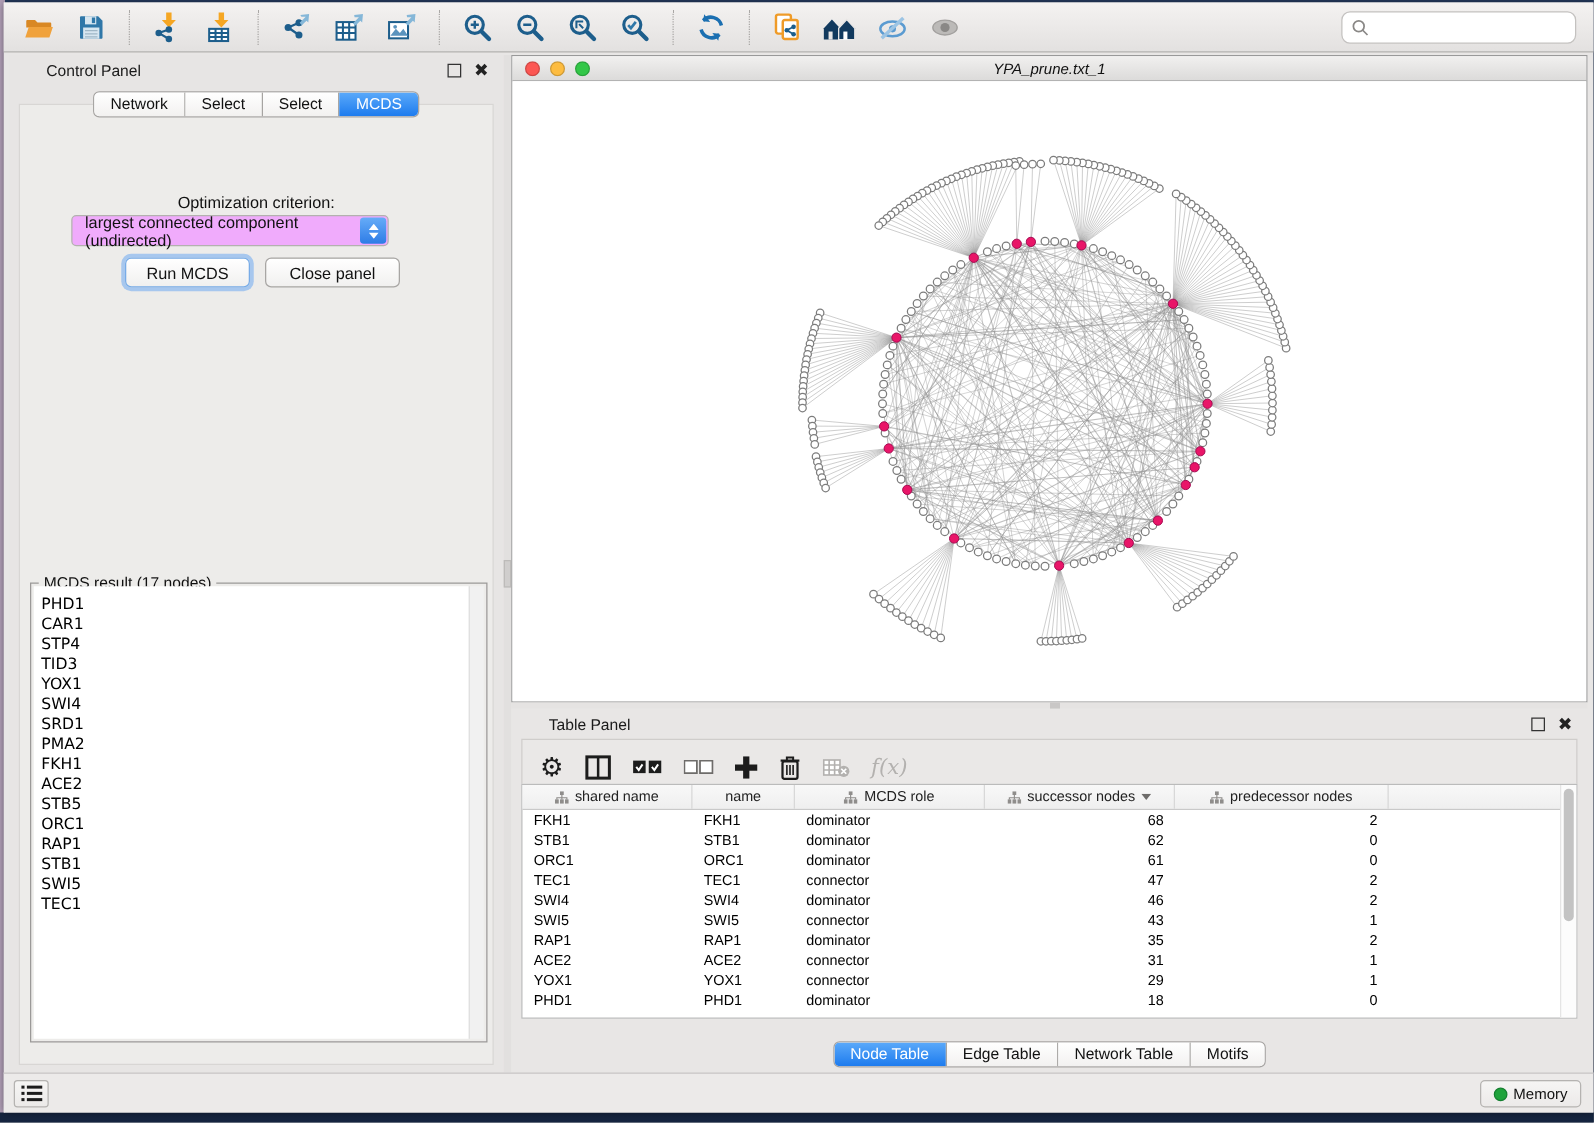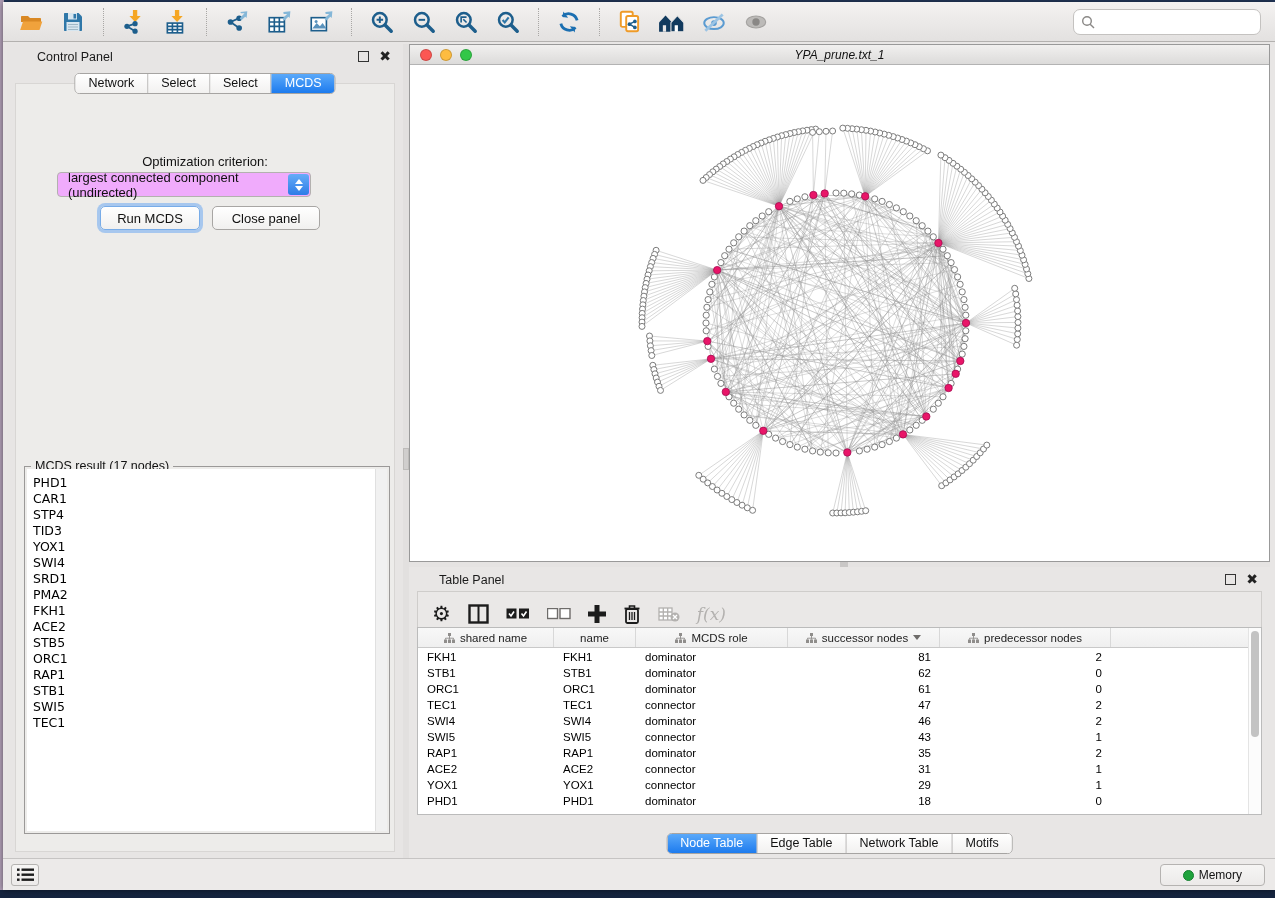--- a/index.html
+++ b/index.html
@@ -87,21 +87,21 @@
   .td.left { text-align:left; padding-left:9px; }
   .td.right { text-align:right; padding-right:9px; }
   .tscroll { position:absolute; right:0; top:0; width:13px; bottom:0; background:#fcfcfc; border-left:1px solid #e4e4e4; }
   .tthumb { position:absolute; left:2px; top:3px; width:8px; height:106px; background:#c3c3c3; border-radius:4px; }
   .tp-tabs { position:absolute; top:266px; left:50%; transform:translateX(-50%); }
 
   
   .statusbar { position:absolute; left:0; right:0; bottom:0; height:32px; background:#eceae9; border-top:1px solid #c6c4c3; }
   .list-btn { position:absolute; left:8px; top:5px; width:28px; height:22px; background:linear-gradient(#f6f5f4,#eceae9);
               border:1px solid #b5b3b1; border-radius:3px; display:flex; align-items:center; justify-content:center; }
-  .memory-btn { position:absolute; right:10px; top:5px; height:22px; padding:0 22px;
+  .memory-btn { position:absolute; right:10px; top:5px; height:22px; padding:0 10px;
                 background:linear-gradient(#f6f5f4,#eceae9); border:1px solid #b5b3b1; border-radius:4px;
                 display:flex; align-items:center; gap:5px; font-size:12px; color:#111; }
   .memdot { width:11px; height:11px; border-radius:50%; background:#1fa33c; border:1px solid #158030; }
   svg.icon { display:block; }
 </style>
 </head>
 <body>
 
 <div class="screen">
   <div class="wallpaper-strip"></div>
@@ -1145,21 +1145,21 @@
                 <path d="M5.5 3v2.2M1.5 6.5V5.2h8v1.3M5.5 5.2v1.3" stroke="#8f8d8b" fill="none" stroke-width="0.9"></path>
               </svg>
               <span>predecessor nodes</span>
             </div>
           </div>
         <div class="tbody" id="tbody">
             <div class="trow">
               <div class="td left" style="width: 136px;">FKH1</div>
               <div class="td left" style="width: 82px;">FKH1</div>
               <div class="td left" style="width: 152px;">dominator</div>
-              <div class="td right" style="width: 152px;">81</div>
+              <div class="td right" style="width: 152px;">68</div>
               <div class="td right" style="width: 171px;">2</div>
             </div>
             <div class="trow">
               <div class="td left" style="width: 136px;">STB1</div>
               <div class="td left" style="width: 82px;">STB1</div>
               <div class="td left" style="width: 152px;">dominator</div>
               <div class="td right" style="width: 152px;">62</div>
               <div class="td right" style="width: 171px;">0</div>
             </div>
             <div class="trow">

